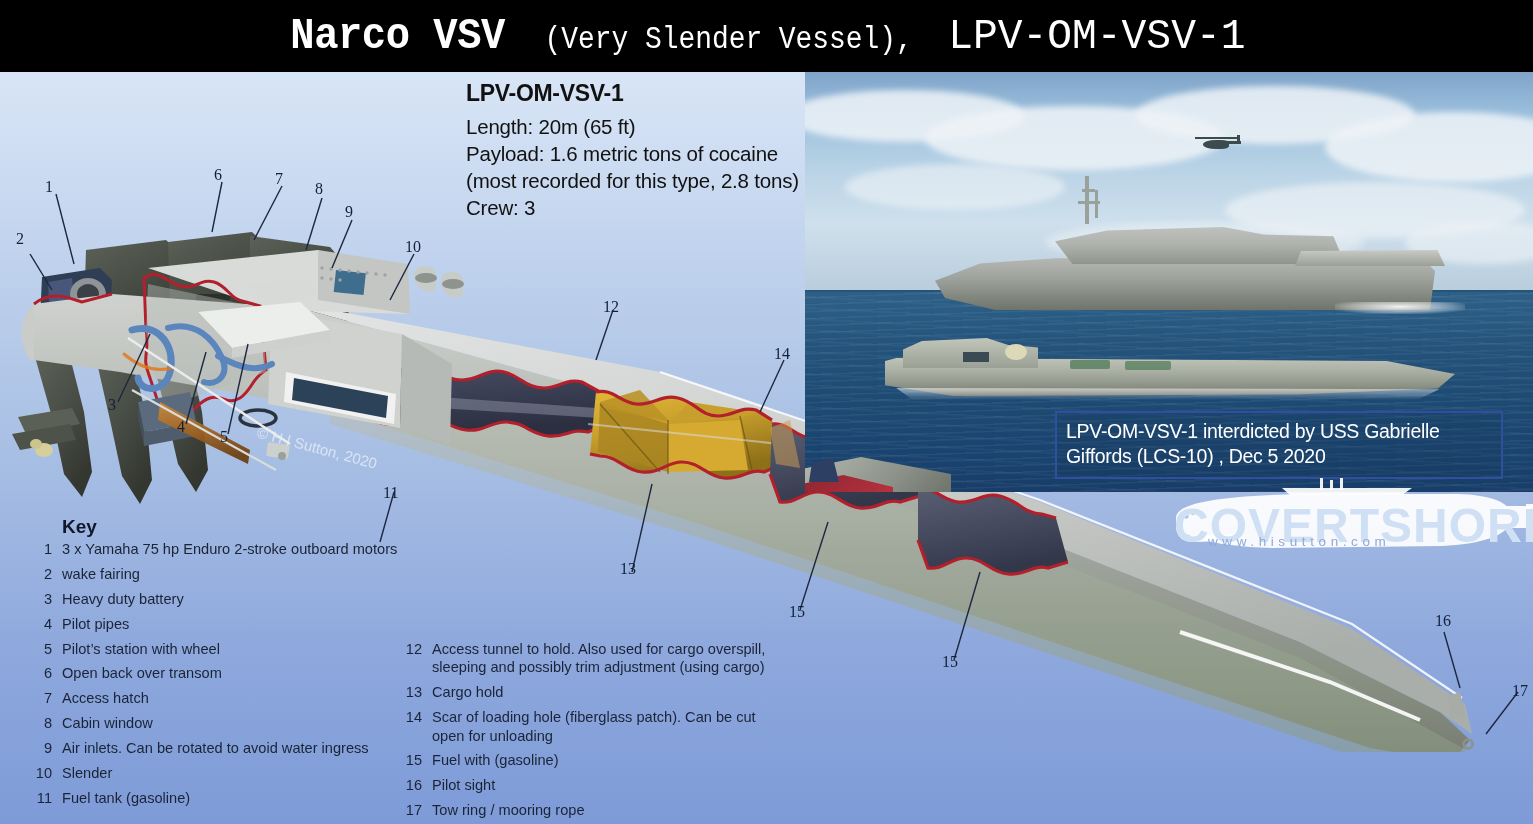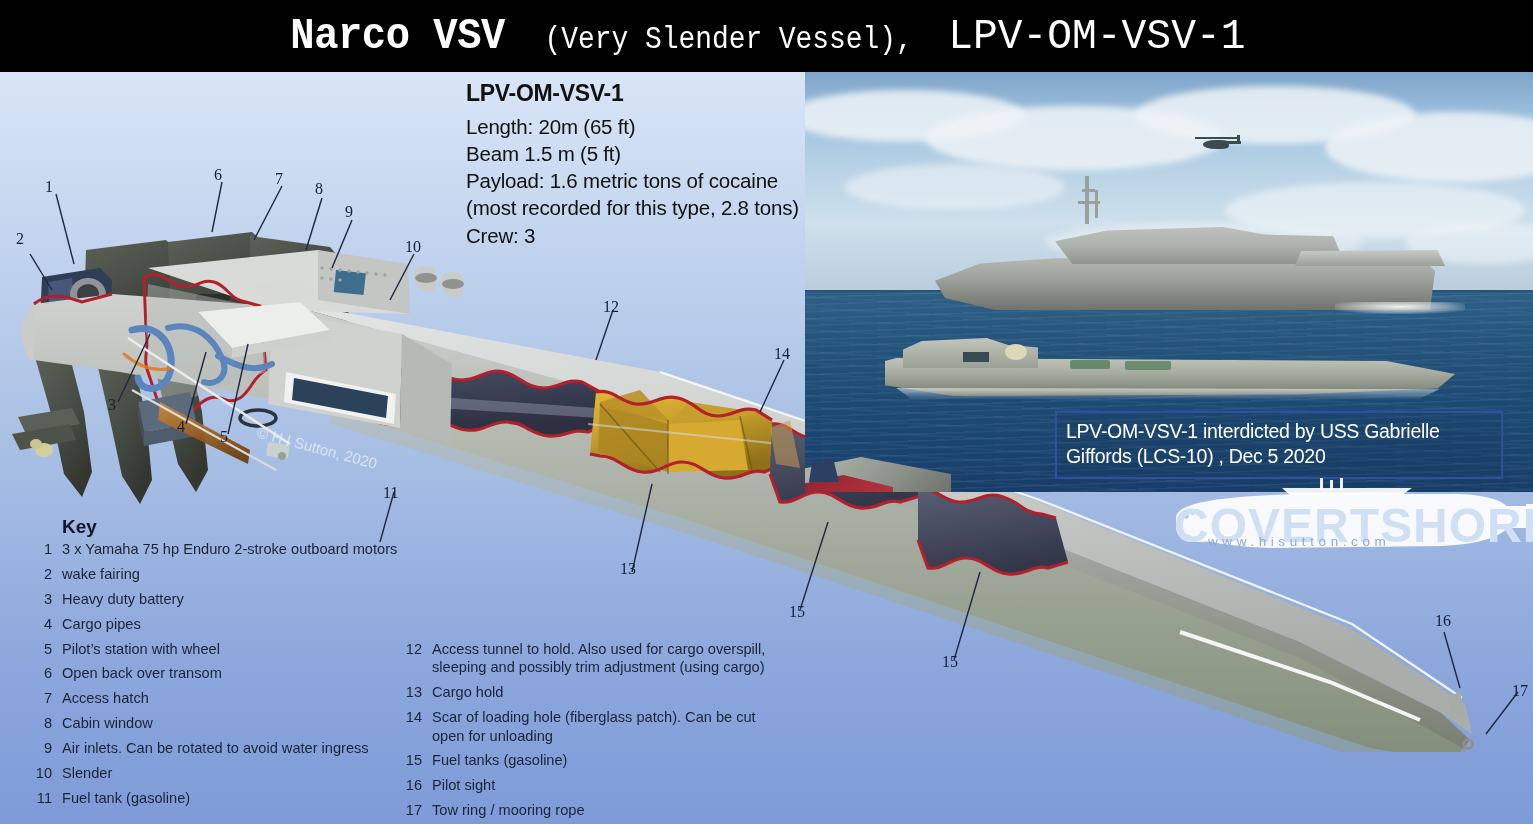--- a/index.html
+++ b/index.html
@@ -555,21 +555,20 @@
   <div class="callout" style="left:620px; top:560px;">13</div>
   <div class="callout" style="left:774px; top:345px;">14</div>
   <div class="callout" style="left:789px; top:603px;">15</div>
   <div class="callout" style="left:942px; top:653px;">15</div>
   <div class="callout" style="left:1435px; top:612px;">16</div>
   <div class="callout" style="left:1512px; top:682px;">17</div>
 
   <div id="specs">
     <div class="spec-title">LPV-OM-VSV-1</div>
     <div class="spec-line">Length: 20m (65 ft)</div>
-    <div class="spec-line">Beam 1.5 m (5 ft)</div>
     <div class="spec-line">Payload: 1.6 metric tons of cocaine</div>
     <div class="spec-line">(most recorded for this type, 2.8 tons)</div>
     <div class="spec-line">Crew: 3</div>
   </div>
 
   <div id="photo">
     <div class="sky"></div>
     <div class="cloudband" style="left:-20px; top:18px;  width:240px; height:52px;"></div>
     <div class="cloudband" style="left:120px; top:34px;  width:300px; height:64px;"></div>
     <div class="cloudband" style="left:330px; top:14px;  width:280px; height:58px;"></div>
@@ -649,21 +648,21 @@
       <div class="key-row">
         <span class="num">2</span>
         <span class="txt">wake fairing</span>
       </div>
       <div class="key-row">
         <span class="num">3</span>
         <span class="txt">Heavy duty battery</span>
       </div>
       <div class="key-row">
         <span class="num">4</span>
-        <span class="txt">Cargo pipes</span>
+        <span class="txt">Pilot pipes</span>
       </div>
       <div class="key-row">
         <span class="num">5</span>
         <span class="txt">Pilot’s station with wheel</span>
       </div>
       <div class="key-row">
         <span class="num">6</span>
         <span class="txt">Open back over transom</span>
       </div>
       <div class="key-row">
@@ -696,21 +695,21 @@
       <div class="key-row">
         <span class="num">13</span>
         <span class="txt">Cargo hold</span>
       </div>
       <div class="key-row">
         <span class="num">14</span>
         <span class="txt">Scar of loading hole (fiberglass patch). Can be cut open for unloading</span>
       </div>
       <div class="key-row">
         <span class="num">15</span>
-        <span class="txt">Fuel tanks (gasoline)</span>
+        <span class="txt">Fuel with (gasoline)</span>
       </div>
       <div class="key-row">
         <span class="num">16</span>
         <span class="txt">Pilot sight</span>
       </div>
       <div class="key-row">
         <span class="num">17</span>
         <span class="txt">Tow ring / mooring rope</span>
       </div>
     </div>

